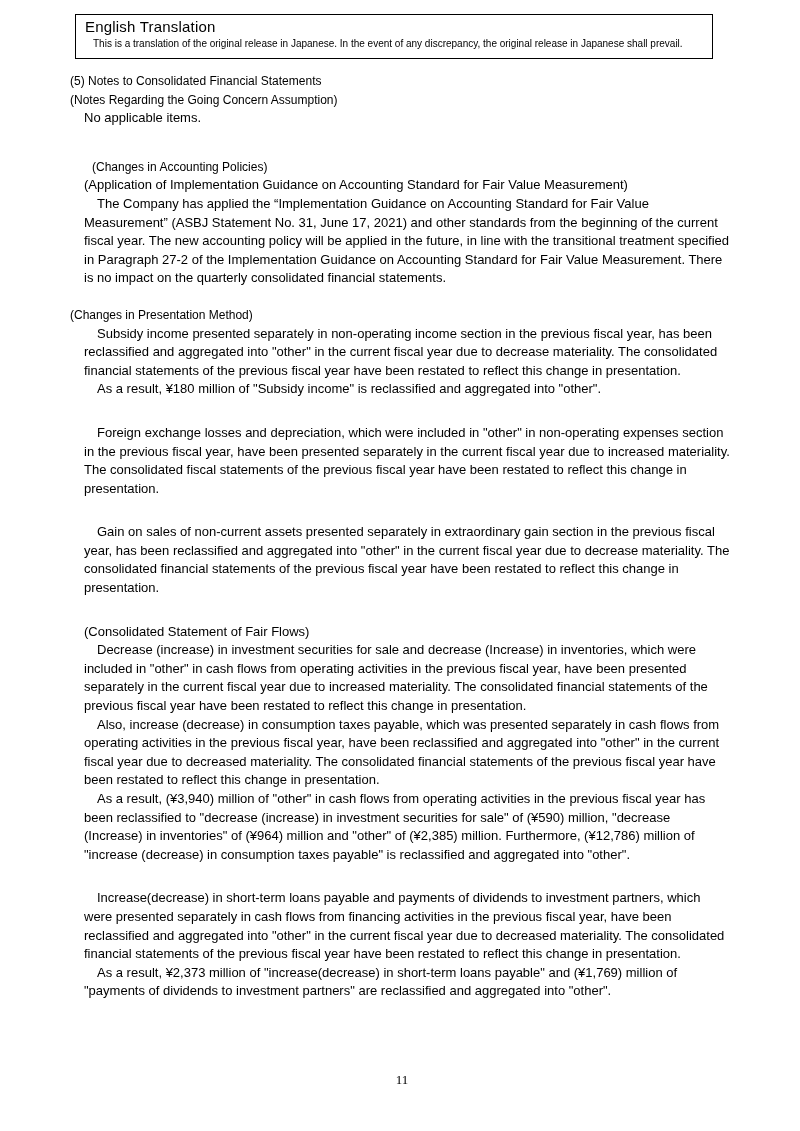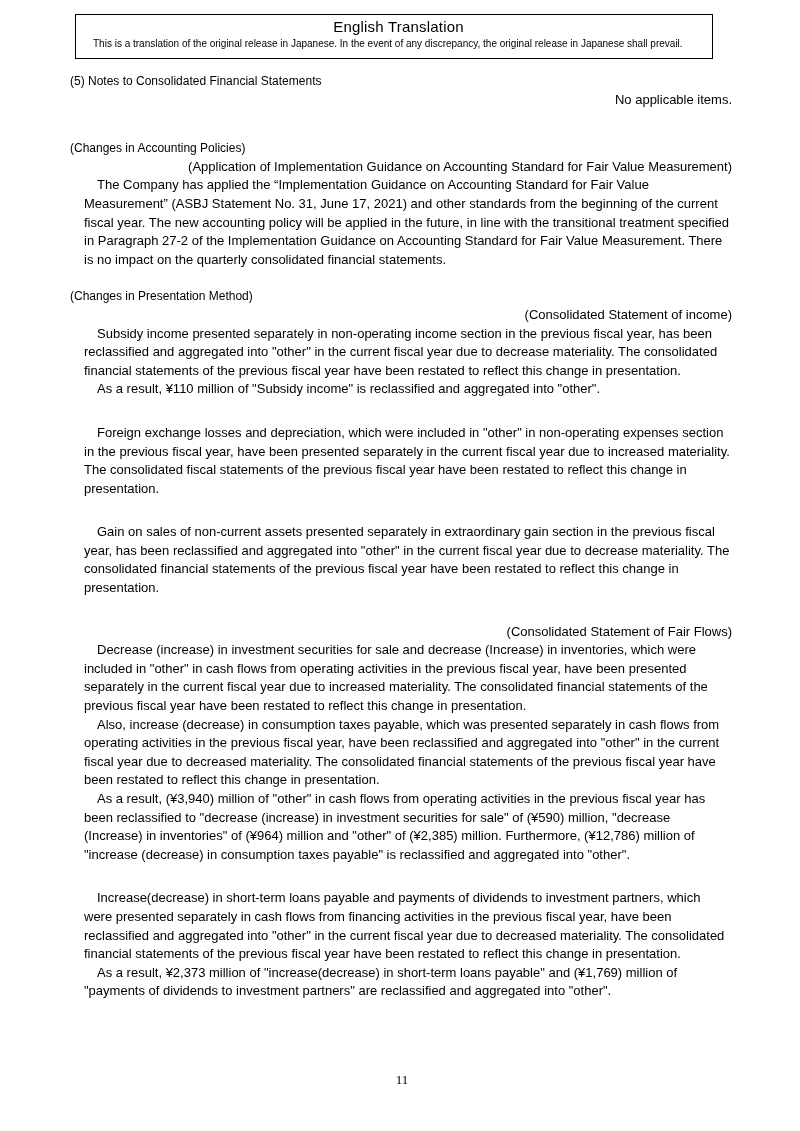--- a/index.html
+++ b/index.html
@@ -11,63 +11,63 @@
     color:#000;
     overflow:hidden;
   }
   .header-box {
     position:absolute; left:75px; top:14px;
     width:638px; height:45px;
     border:1.5px solid #000;
     padding-top:3px;
     background:#fff;
   }
-  .header-title { font-size:15px; margin-left:9px; letter-spacing:0.2px;text-align:center; }
+  .header-title { font-size:15px; margin-left:9px; letter-spacing:0.2px; }
   .header-disclaimer { font-size:10px; margin-left:17px; margin-top:3px; }
 
   .content {
     position:absolute; left:70px; top:72px; width:662px;
     font-size:13px; line-height:18.6px;
   }
   .h0 { font-size:12px; }
-  .l1 { margin-left:14px;text-align:right; }
+  .l1 { margin-left:14px; }
   .para { margin-left:14px; text-indent:13px; }
   .g18 { margin-top:18px; }
   .g25 { margin-top:25px; }
-  .g30 { margin-top:30px; }
+  .g30 { margin-top:30px;margin-left:22px; }
 
   .page-number {
     position:absolute; left:4px; right:0; top:1072px;
     text-align:center;
     font-family:"Liberation Serif","DejaVu Serif",serif;
     font-size:13px;
   }
 </style>
 </head>
 <body>
 
 <div>
 
   <div class="header-box">
     <div class="header-title">English Translation</div>
     <div class="header-disclaimer">This is a translation of the original release in Japanese. In the event of any discrepancy, the original release in Japanese shall prevail.</div>
   </div>
 
   <div class="content">
     <div class="h0">(5) Notes to Consolidated Financial Statements</div>
+    <div class="h0">(Notes Regarding the Going Concern Assumption)</div>
     <div class="l1">No applicable items.</div>
 
     <div class="h0 g30">(Changes in Accounting Policies)</div>
     <div class="l1">(Application of Implementation Guidance on Accounting Standard for Fair Value Measurement)</div>
     <div class="para">The Company has applied the “Implementation Guidance on Accounting Standard for Fair Value Measurement” (ASBJ Statement No. 31, June 17, 2021) and other standards from the beginning of the current fiscal year. The new accounting policy will be applied in the future, in line with the transitional treatment specified in Paragraph 27-2 of the Implementation Guidance on Accounting Standard for Fair Value Measurement. There is no impact on the quarterly consolidated financial statements.</div>
 
     <div class="h0 g18">(Changes in Presentation Method)</div>
-    <div class="l1">(Consolidated Statement of income)</div>
     <div class="para">Subsidy income presented separately in non-operating income section in the previous fiscal year, has been reclassified and aggregated into "other" in the current fiscal year due to decrease materiality. The consolidated financial statements of the previous fiscal year have been restated to reflect this change in presentation.</div>
-    <div class="para">As a result, ¥110 million of "Subsidy income" is reclassified and aggregated into "other".</div>
+    <div class="para">As a result, ¥180 million of "Subsidy income" is reclassified and aggregated into "other".</div>
 
     <div class="para g25">Foreign exchange losses and depreciation, which were included in "other" in non-operating expenses section in the previous fiscal year, have been presented separately in the current fiscal year due to increased materiality. The consolidated fiscal statements of the previous fiscal year have been restated to reflect this change in presentation.</div>
 
     <div class="para g25">Gain on sales of non-current assets presented separately in extraordinary gain section in the previous fiscal year, has been reclassified and aggregated into "other" in the current fiscal year due to decrease materiality.  The consolidated financial statements of the previous fiscal year have been restated to reflect this change in presentation.</div>
 
     <div class="l1 g25">(Consolidated Statement of Fair Flows)</div>
     <div class="para">Decrease (increase) in investment securities for sale and decrease (Increase) in inventories, which were included in "other" in cash flows from operating activities in the previous fiscal year, have been presented separately in the current fiscal year due to increased materiality. The consolidated financial statements of the previous fiscal year have been restated to reflect this change in presentation.</div>
     <div class="para">Also, increase (decrease) in consumption taxes payable, which was presented separately in cash flows from operating activities in the previous fiscal year, have been reclassified and aggregated into "other" in the current fiscal year due to decreased materiality. The consolidated financial statements of the previous fiscal year have been restated to reflect this change in presentation.</div>
     <div class="para">As a result, (¥3,940) million of "other" in cash flows from operating activities in the previous fiscal year has been reclassified to "decrease (increase) in investment securities for sale" of (¥590) million, "decrease (Increase) in inventories" of (¥964) million and "other" of (¥2,385) million. Furthermore, (¥12,786) million of "increase (decrease) in consumption taxes payable" is reclassified and aggregated into "other".</div>
 

